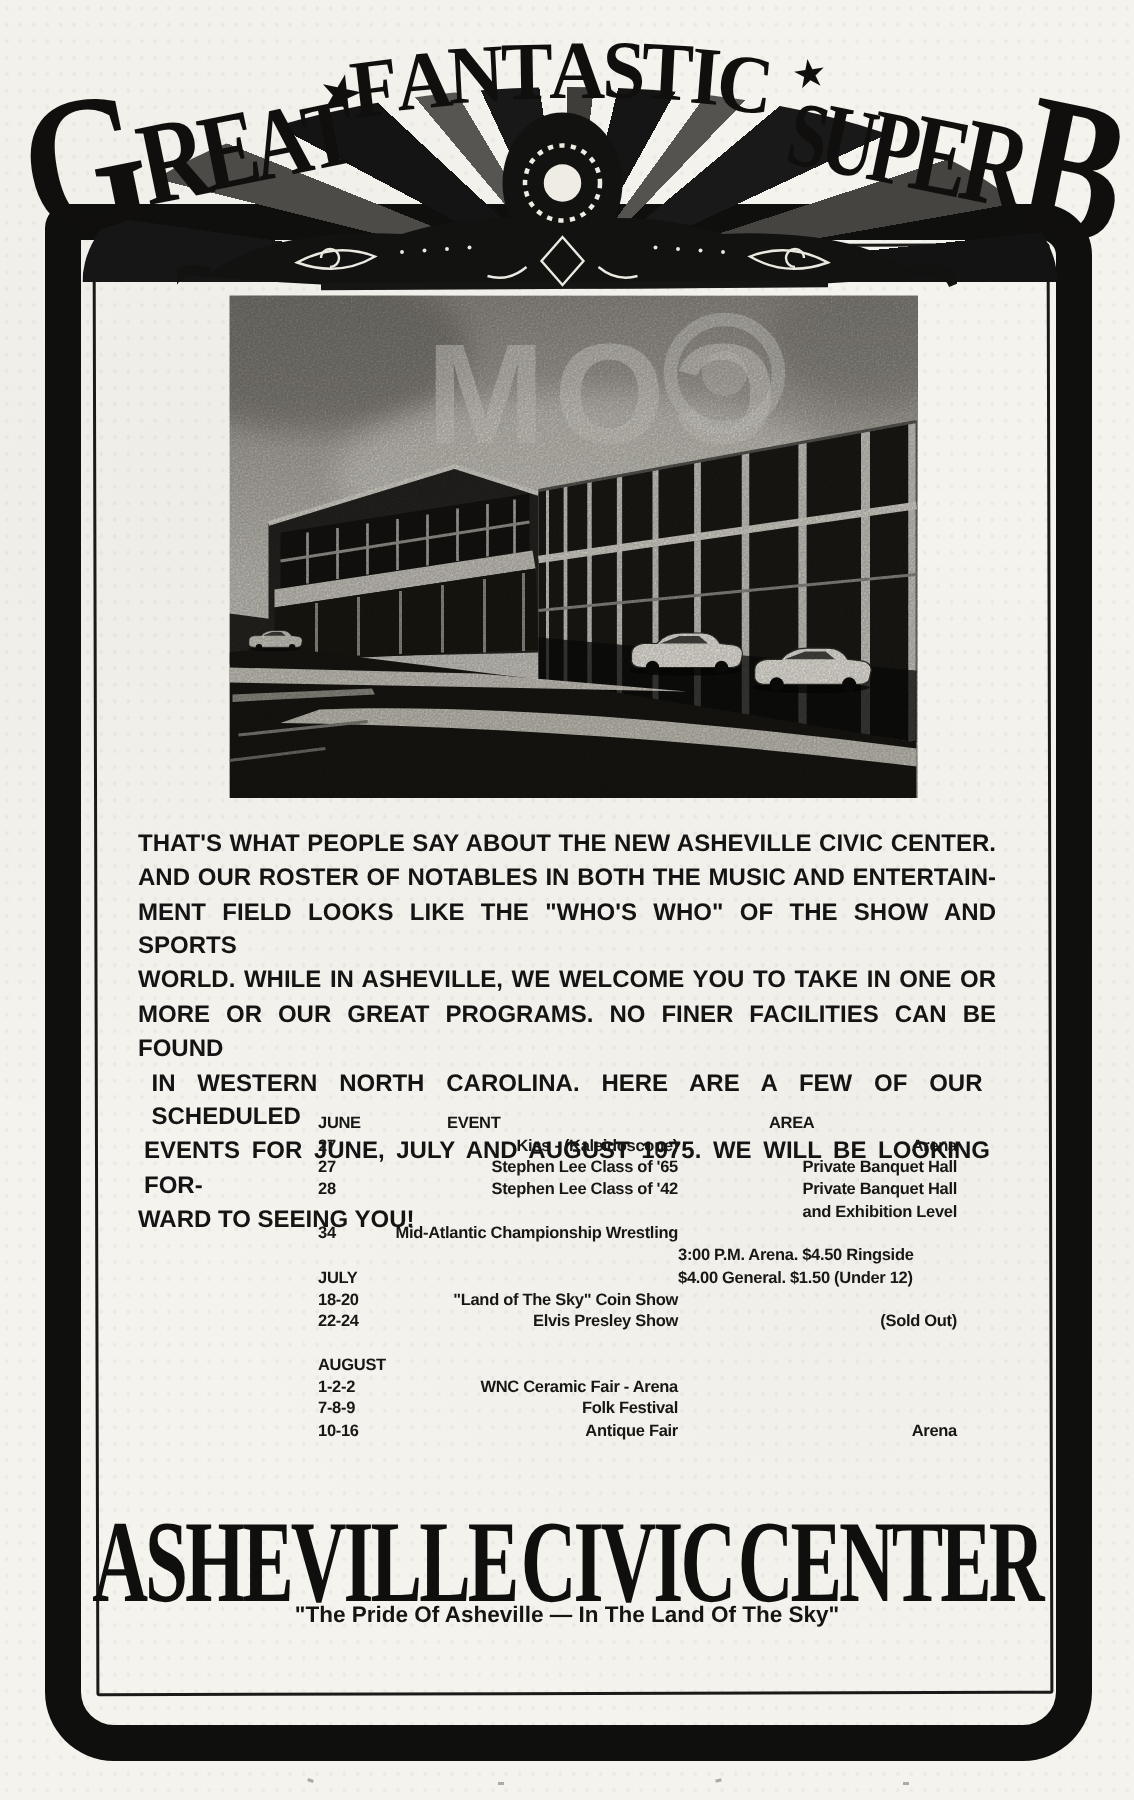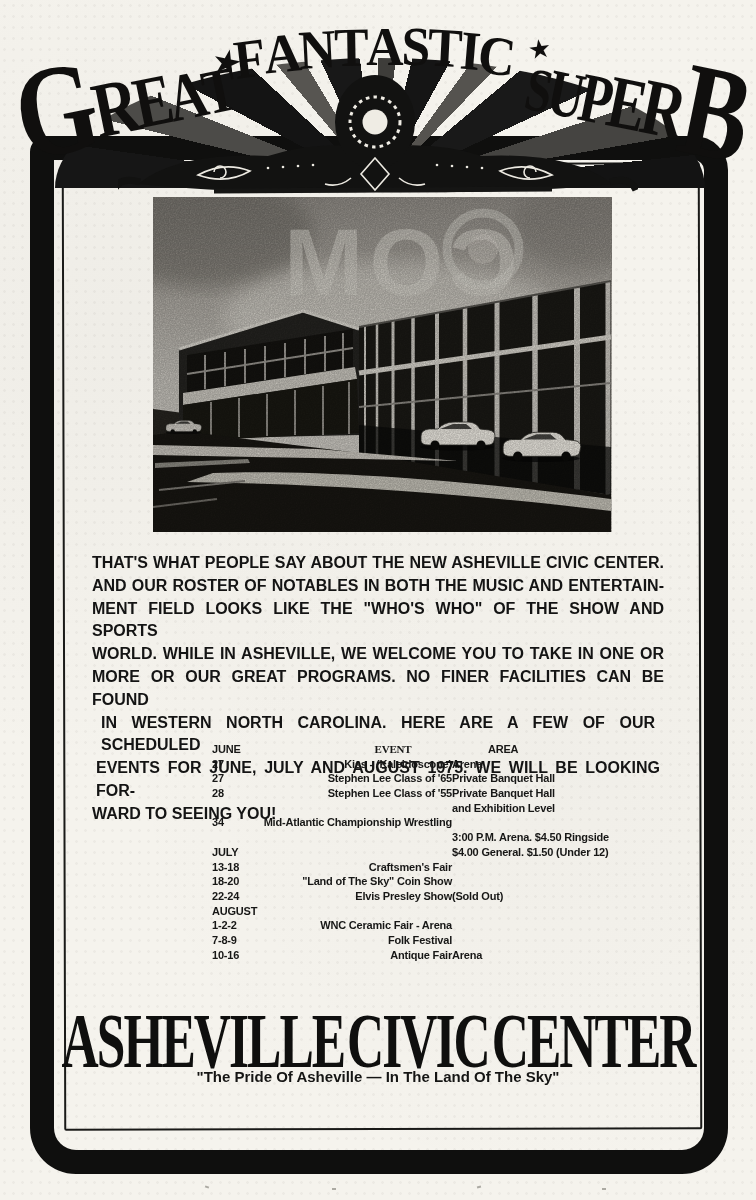--- a/index.html
+++ b/index.html
@@ -87,25 +87,25 @@
   .para{position:absolute;left:92px;top:552px;width:572px;z-index:4;
     font:700 16px/22.8px "Liberation Sans",sans-serif;color:#141414;}
   .pl{text-align:justify;text-align-last:justify;}
   .pl:nth-child(6){padding:0 9px;}
   .pl:nth-child(7){padding:0 4px;}
   .pl:last-child{text-align-last:left;}
   
   .sched{position:absolute;left:208px;top:742px;width:430px;z-index:4;
     font:700 11px/14.7px "Liberation Sans",sans-serif;letter-spacing:-.2px;color:#171716;}
   .srow{display:flex;align-items:baseline;height:14.7px;}
-  .srow.gap{}
+  .srow.gap{margin-top:14px;}
   .c-day{flex:0 0 50px;padding-left:4px;white-space:nowrap;}
   .c-event{flex:0 0 190px;white-space:nowrap;text-align:right;}
-  .c-area{flex:1;text-align:left;white-space:nowrap;}
-  .srow.hdr .c-event{text-align:center;padding-left:36px;font-family:Liberation Serif, serif;}
+  .c-area{flex:1;text-align:right;white-space:nowrap;}
+  .srow.hdr .c-event{text-align:left;padding-left:36px;}
   .srow.hdr .c-area{padding-right:95px;}
   .c-area.shift{padding-right:58px;}
   
   .big-title{position:absolute;top:1002px;left:50%;z-index:4;white-space:nowrap;
     font:700 78px/1 "Liberation Serif",serif;letter-spacing:-3px;word-spacing:-12px;
     color:#0f0f0e;transform:translateX(-50%) scaleX(.66);transform-origin:center top;}
   .tagline{position:absolute;top:1068px;left:0;right:0;z-index:4;text-align:center;
     font:700 15px "Liberation Sans",sans-serif;color:#151514;}
   .speck{position:absolute;width:4px;height:2px;background:#6f6d66;opacity:.55;z-index:1;}
 </style>
@@ -281,21 +281,21 @@
       <span class="c-event">Kiss - (Kaleidoscope)</span>
       <span class="c-area">Arena</span>
     </div>
     <div class="srow">
       <span class="c-day">27</span>
       <span class="c-event">Stephen Lee Class of '65</span>
       <span class="c-area">Private Banquet Hall</span>
     </div>
     <div class="srow">
       <span class="c-day">28</span>
-      <span class="c-event">Stephen Lee Class of '55</span>
+      <span class="c-event">Stephen Lee Class of '42</span>
       <span class="c-area">Private Banquet Hall</span>
     </div>
     <div class="srow">
       <span class="c-day"></span>
       <span class="c-event"></span>
       <span class="c-area">and Exhibition Level</span>
     </div>
     <div class="srow">
       <span class="c-day">34</span>
       <span class="c-event">Mid-Atlantic Championship Wrestling</span>
@@ -303,25 +303,20 @@
     </div>
     <div class="srow">
       <span class="c-day"></span>
       <span class="c-event"></span>
       <span class="c-area shift">3:00 P.M. Arena. $4.50 Ringside</span>
     </div>
     <div class="srow">
       <span class="c-day">JULY</span>
       <span class="c-event"></span>
       <span class="c-area shift">$4.00 General. $1.50 (Under 12)</span>
-    </div>
-    <div class="srow">
-      <span class="c-day">13-18</span>
-      <span class="c-event">Craftsmen's Fair</span>
-      <span class="c-area"></span>
     </div>
     <div class="srow">
       <span class="c-day">18-20</span>
       <span class="c-event">"Land of The Sky" Coin Show</span>
       <span class="c-area"></span>
     </div>
     <div class="srow">
       <span class="c-day">22-24</span>
       <span class="c-event">Elvis Presley Show</span>
       <span class="c-area">(Sold Out)</span>

